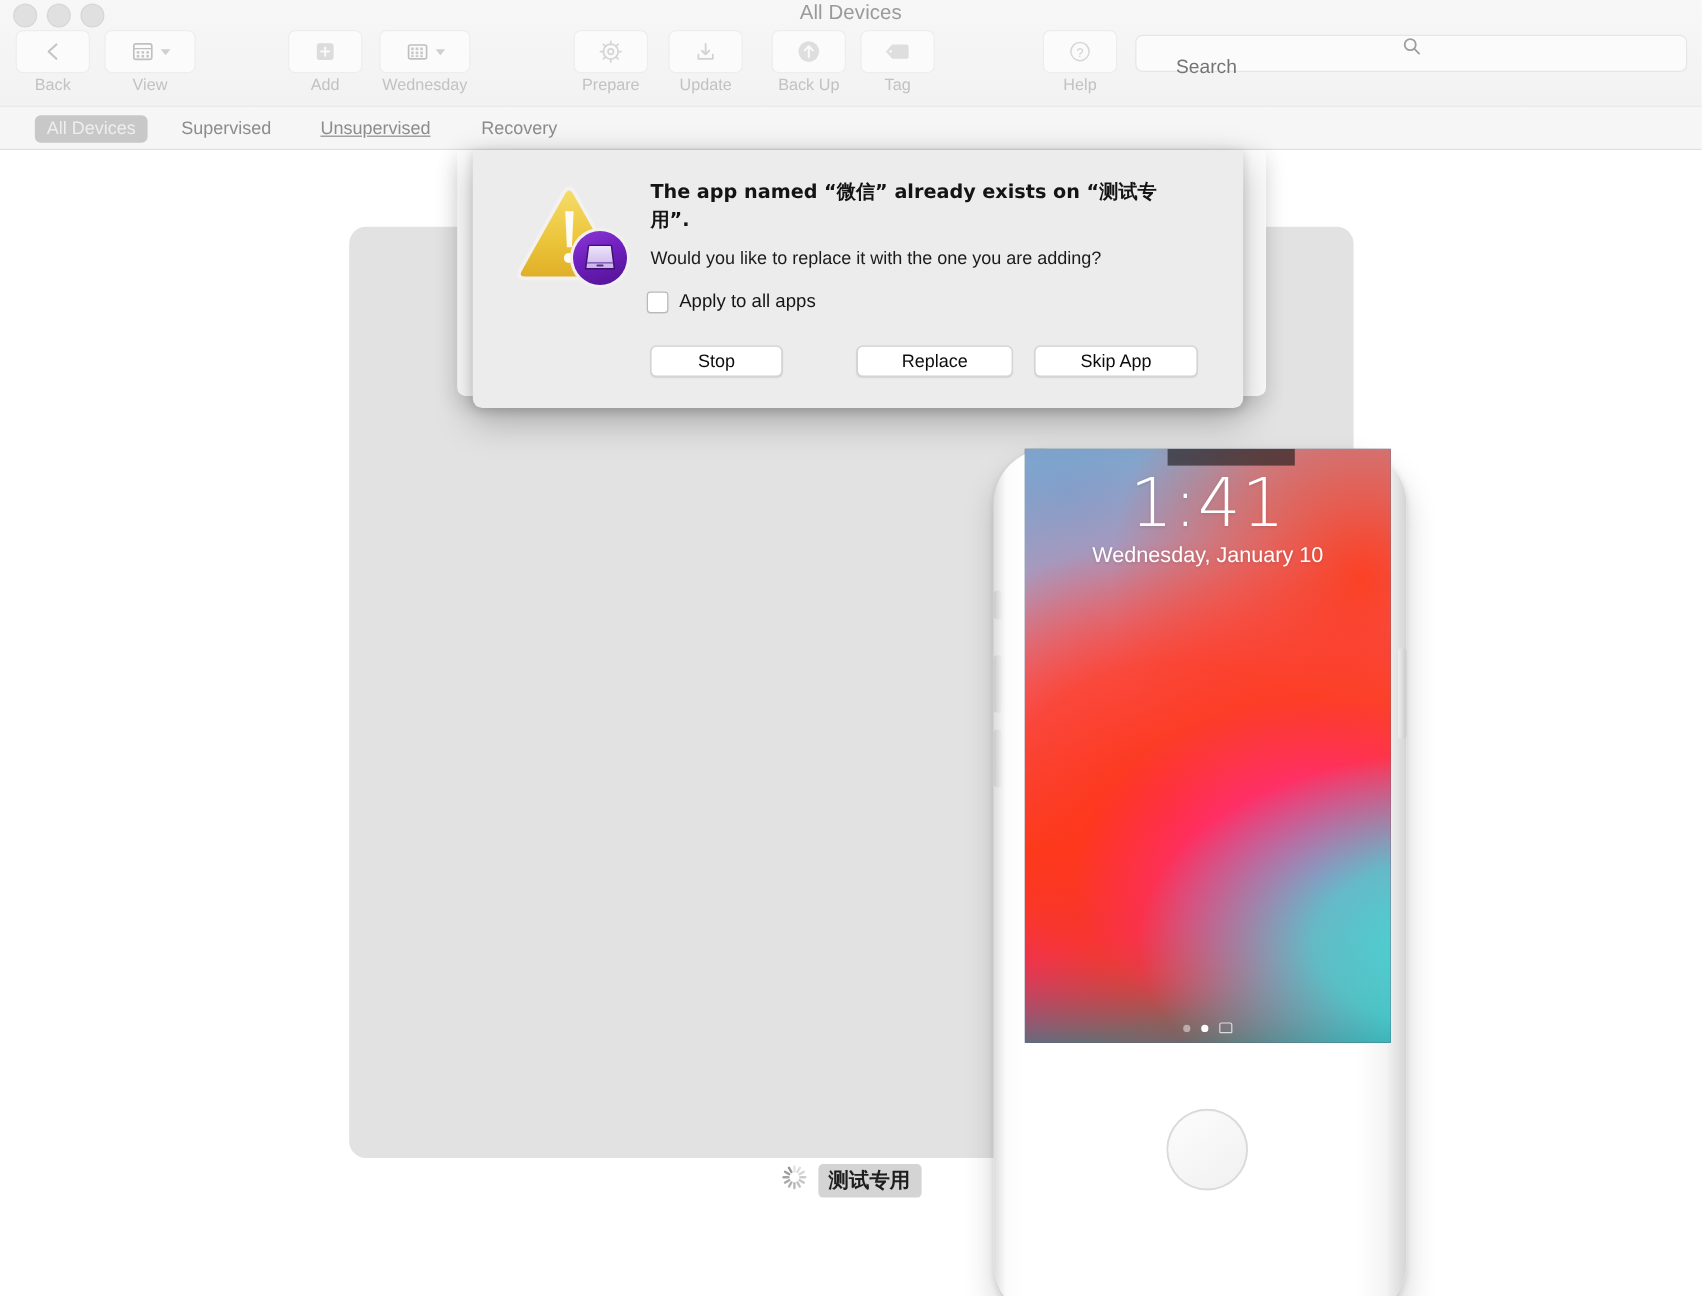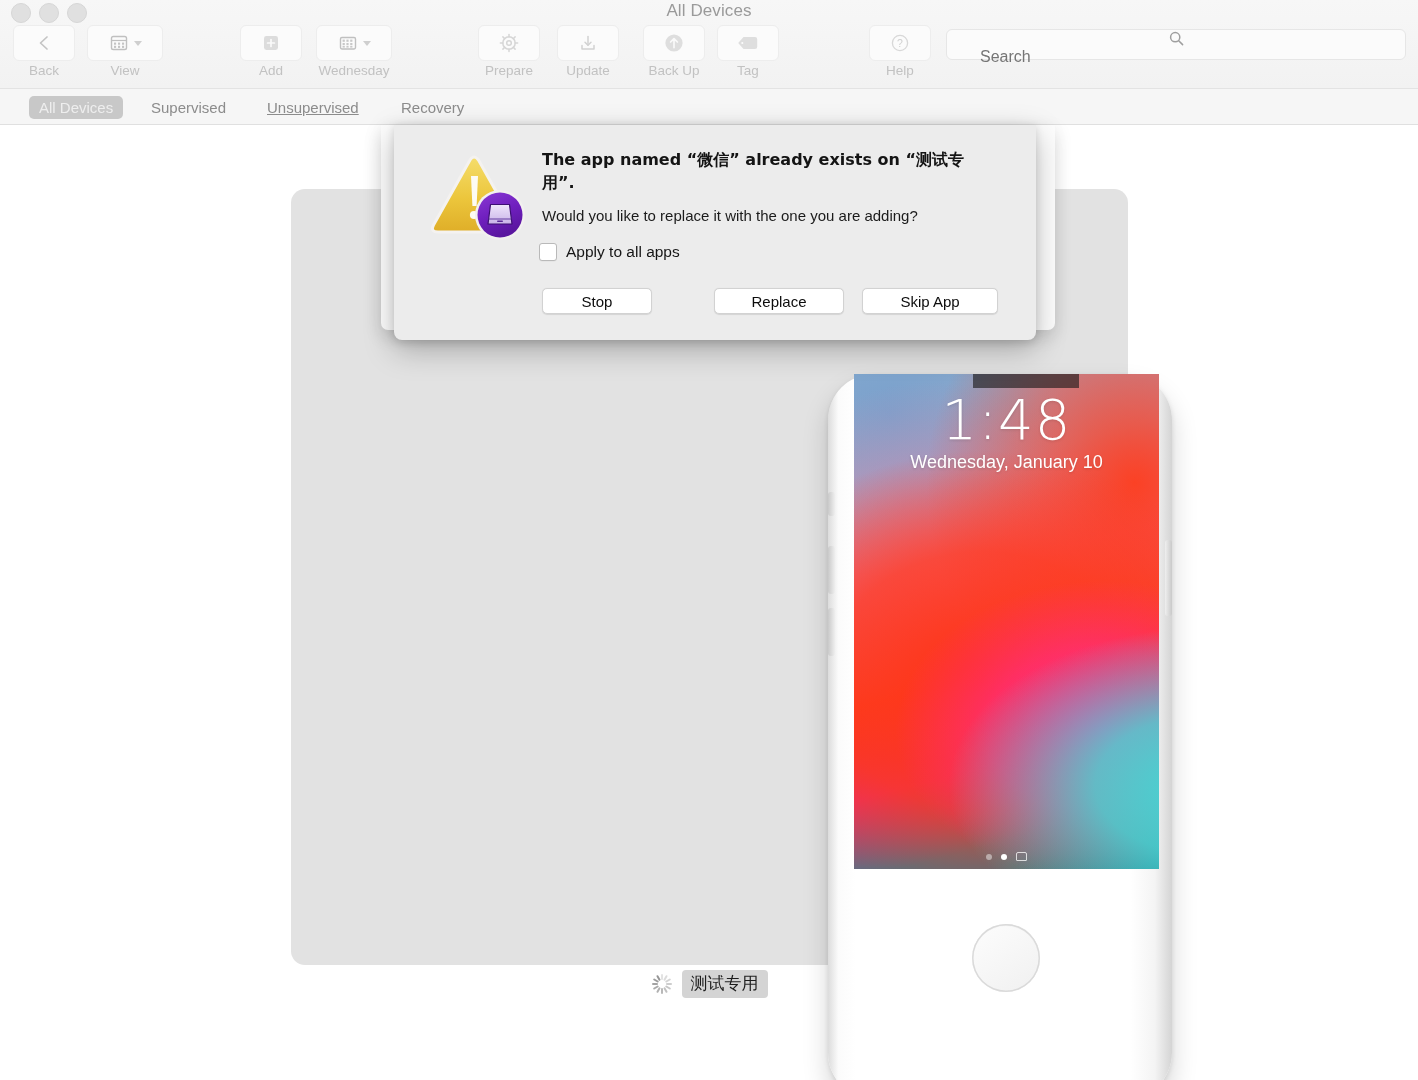--- a/index.html
+++ b/index.html
@@ -209,21 +209,21 @@
     width: 68px; height: 68px;
     border-radius: 50%;
     background: linear-gradient(145deg, #fdfdfd, #f0f0f0);
     box-shadow: inset 0 0 0 1.5px #dadada, inset 0 1px 2px rgba(0,0,0,0.10);
   }
 
   
   #device-label-row {
     position: absolute;
     left: 0; top: 845px; width: 1418px;
-    display: flex; justify-content: center; align-items: center; gap: 9px;
+    display: flex; justify-content: center; gap: 9px; font-weight: bold;
   }
   #spinner {
     width: 22px; height: 22px;
     position: relative;
   }
   #spinner i {
     position: absolute;
     left: 10px; top: 1px;
     width: 2px; height: 6px;
     border-radius: 1px;
@@ -513,21 +513,21 @@
       <div id="iphone">
         <div id="iphone-body">
           <div id="btn-mute"></div>
           <div id="btn-vol-up"></div>
           <div id="btn-vol-dn"></div>
           <div id="btn-power"></div>
 
           <div id="screen">
             <div id="wallpaper"></div>
             <div id="screen-notch-strip"></div>
-            <div id="lock-time">1:48</div>
+            <div id="lock-time">1:41</div>
             <div id="lock-date">Wednesday, January 10</div>
             <div id="page-dots">
               <span class="pd"></span>
               <span class="pd active"></span>
               <span class="pd-home"></span>
             </div>
           </div>
 
           <div id="home-button"></div>
         </div>

